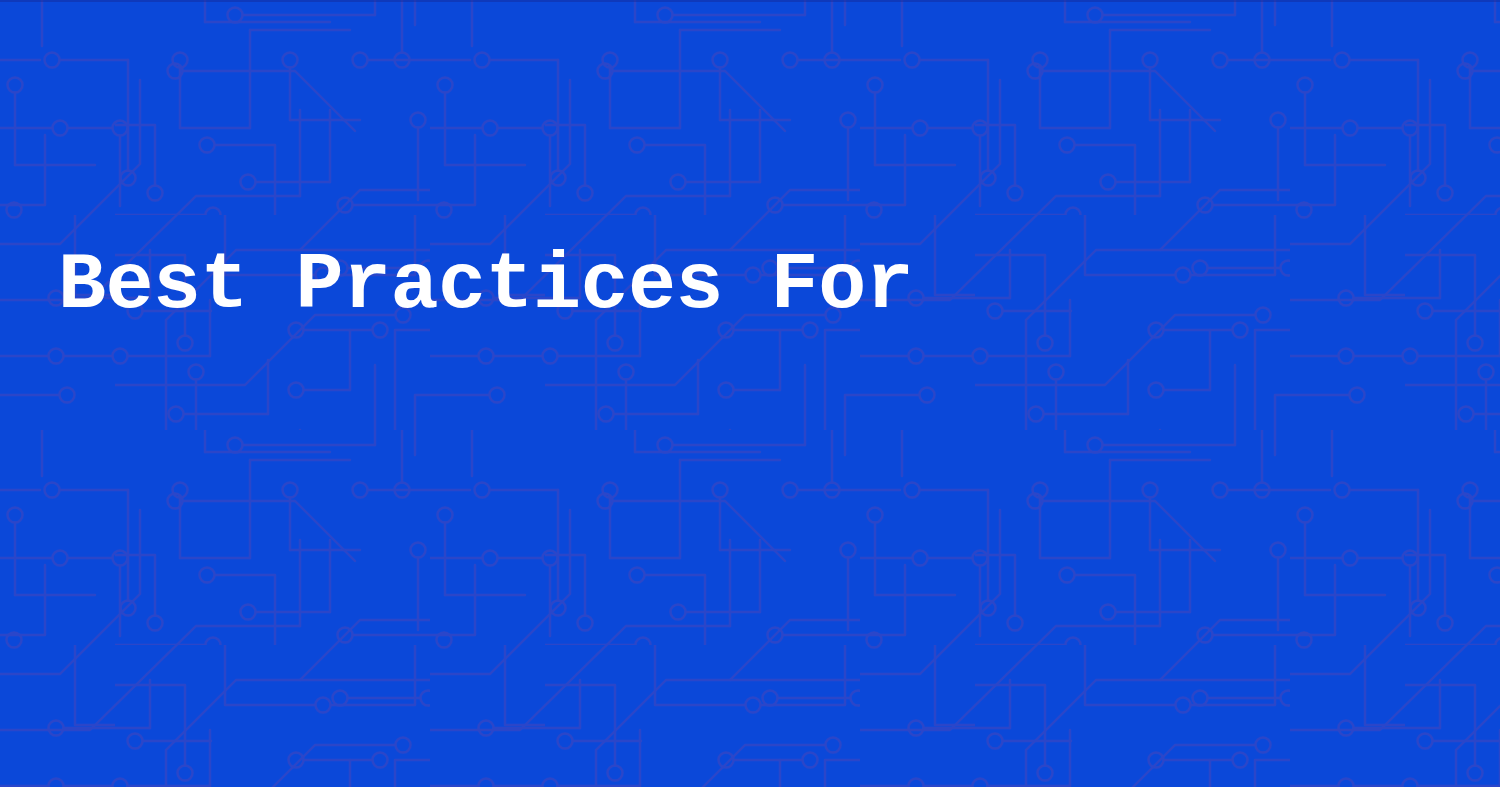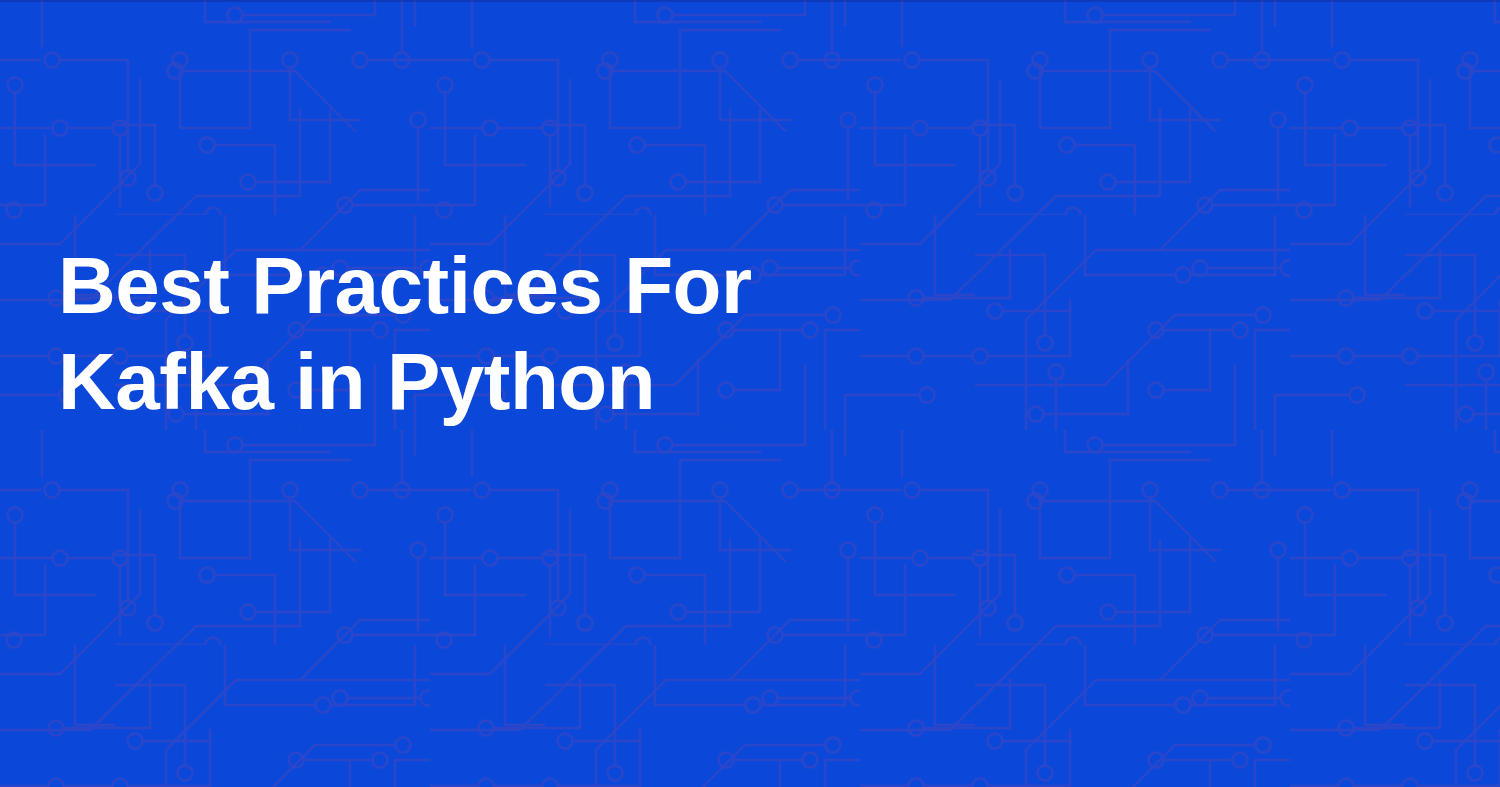--- a/index.html
+++ b/index.html
@@ -47,21 +47,21 @@
   
   .headline-block {
     position: absolute;
     left: 58px;
     top: 238px;
     width: 900px;
   }
   .headline-line {
     display: block;
     color: #ffffff;
-    font-family: Liberation Sans, sans-serif;
+    font-family: Liberation Mono, monospace;
     font-weight: 700;
     font-size: 80px;
     line-height: 96px;
     letter-spacing: -0.5px;
     white-space: nowrap;
   }
 </style>
 </head>
 <body>
 
@@ -247,16 +247,15 @@
       <rect x="0" y="0" width="1500" height="787" fill="#0b48d9"></rect>
       <rect x="0" y="0" width="1500" height="787" fill="url(#circuitTile)"></rect>
       <rect x="0" y="0" width="1500" height="787" fill="url(#circuitTile2)"></rect>
     </svg>
   </div>
 
   <div class="top-edge"></div>
 
   <div class="headline-block">
     <span class="headline-line">Best Practices For</span>
-    <span class="headline-line">Kafka in Python</span>
   </div>
 
 </div>
 
 </body></html>

